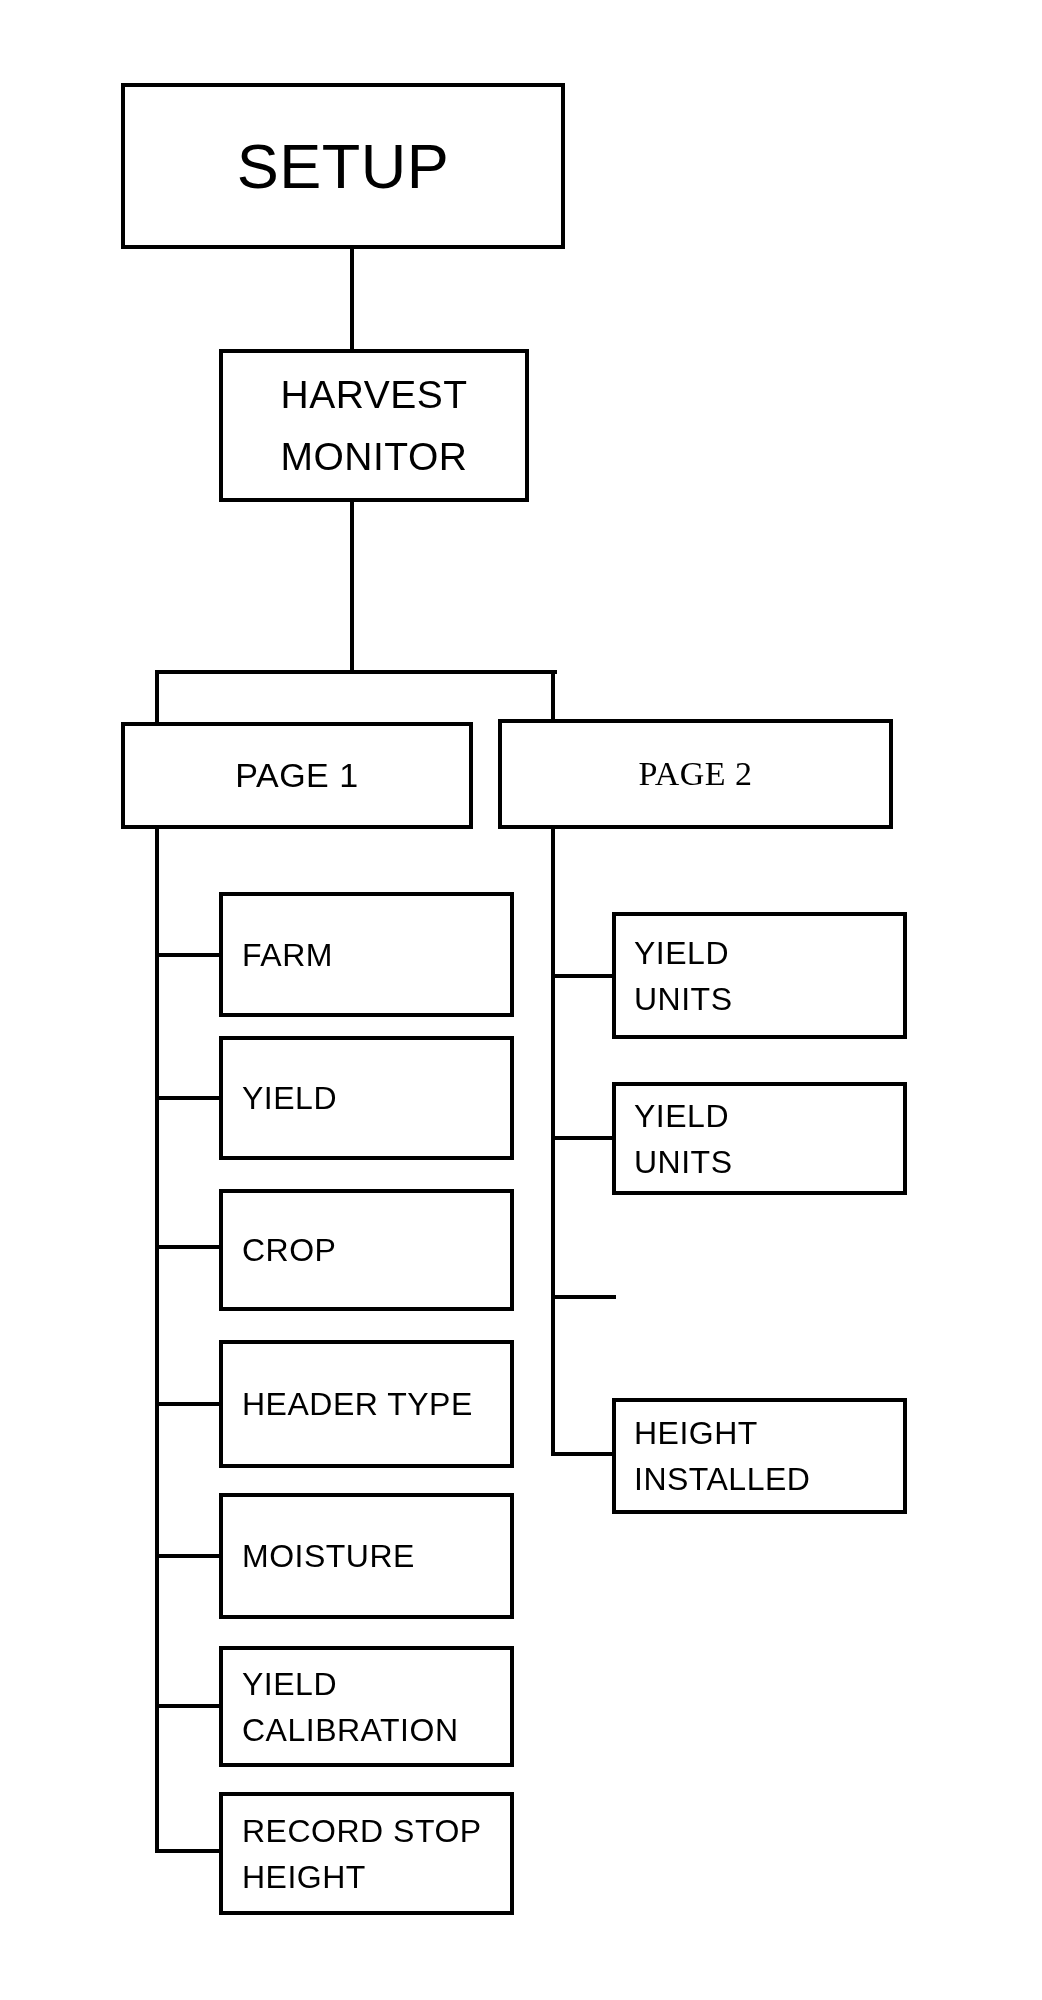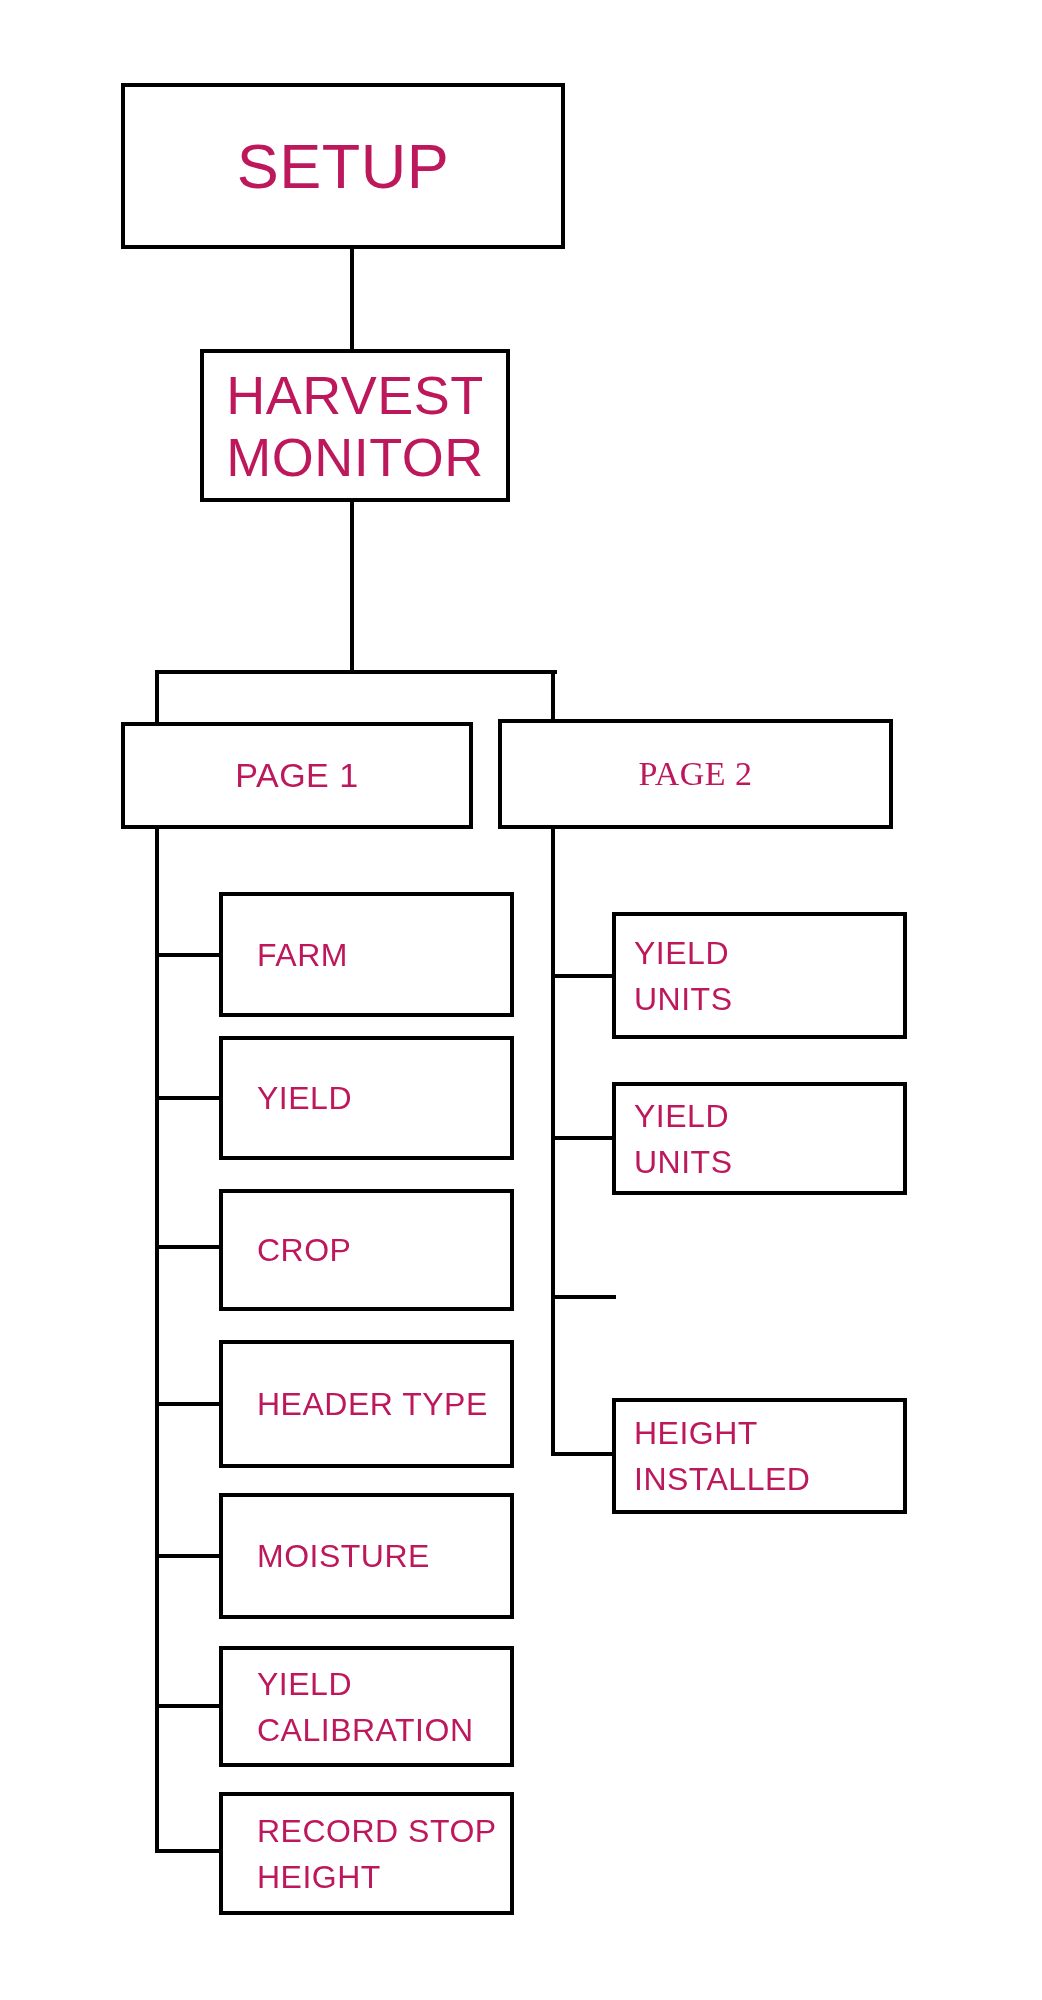--- a/index.html
+++ b/index.html
@@ -6,21 +6,21 @@
     margin: 0;
     padding: 0;
     background: #ffffff;
   }
   .canvas {
     position: relative;
     width: 1042px;
     height: 2000px;
     background: #ffffff;
     font-family: "Liberation Sans", "DejaVu Sans", sans-serif;
-    color: #be185d;
+    color: #000000;
   }
   .line {
     position: absolute;
     background: #000000;
     z-index: 1;
   }
   .node {
     position: absolute;
     background: #ffffff;
     border: 4px solid #000000;
@@ -32,24 +32,24 @@
     letter-spacing: 0.5px;
   }
   .node .txt {
     display: block;
     white-space: nowrap;
   }
   .center { align-items: center; text-align: center; }
   .leftal { align-items: flex-start; text-align: left; }
 
   .setup-node        { font-size: 63px; }
-  .harvest-node      { font-size: 54px; line-height: 62px; }
+  .harvest-node      { font-size: 39px; line-height: 62px; margin-left: 19px; }
   .page-node         { font-size: 34px; }
   .child-node        { font-size: 32px; line-height: 46px; }
-  .pad-left-col      { padding-left: 34px; }
+  .pad-left-col      { padding-left: 19px; }
   .pad-right-col     { padding-left: 18px; }
 </style>
 </head>
 <body>
 
 <div class="canvas">
 
   <div class="line" style="left:350px; top:245px; width:4px; height:110px;"></div>
   <div class="line" style="left:350px; top:495px; width:4px; height:179px;"></div>
   <div class="line" style="left:155px; top:670px; width:402px; height:4px;"></div>

